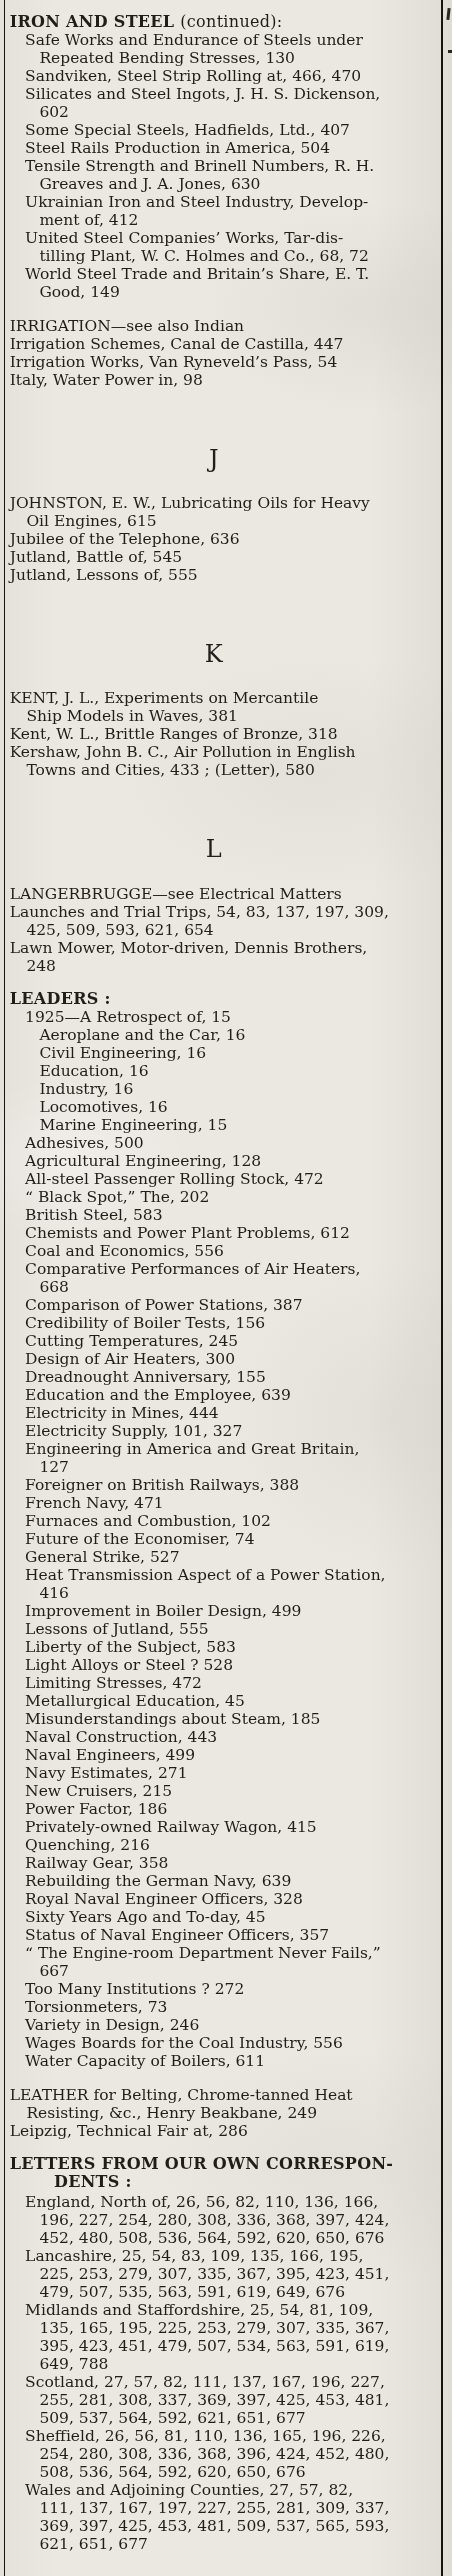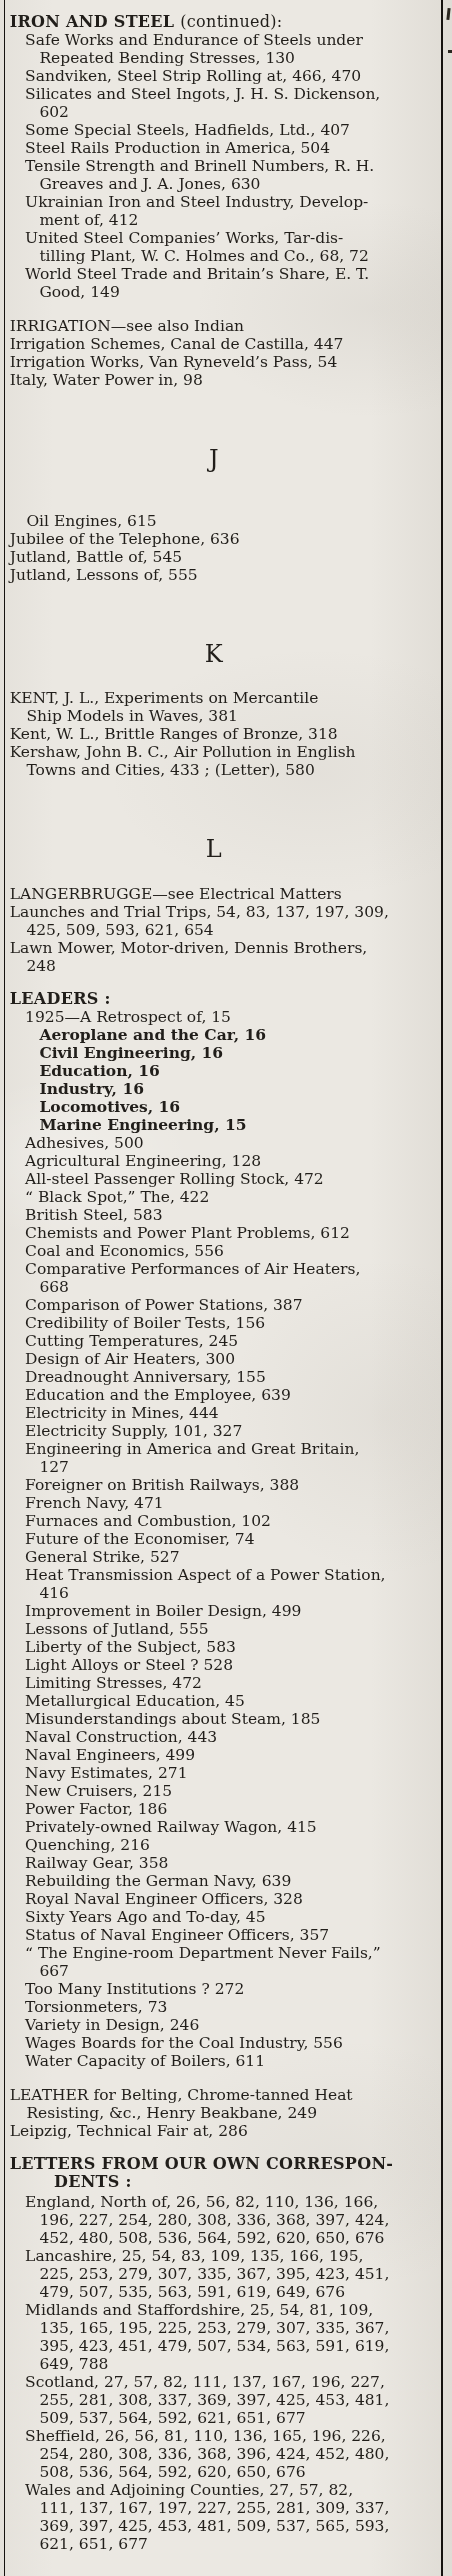--- a/index.html
+++ b/index.html
@@ -30,21 +30,21 @@
   .content{
     position:relative;z-index:1;
     padding:13px 18px 1.8px 18px;
     font-size:15.5px;line-height:18px;
     text-rendering:optimizeLegibility;
   }
   .entry{text-align:left;}
   
   .e0{margin-left:-8.3px;padding-left:16.7px;text-indent:-16.7px;}
   .e1{margin-left:7.1px;padding-left:14.3px;text-indent:-14.3px;}
-  .e2{margin-left:21.4px;font-weight:bold;}
+  .e2{margin-left:21.4px;}
   .head{margin-left:-8.3px;padding-left:16.7px;text-indent:-16.7px;font-size:16px;letter-spacing:0.3px;}
   .head-cont{margin-left:36px;padding-left:0;text-indent:0;}
   .b{font-weight:700;}
   .i{}
   .letter{
     text-align:center;font-size:24px;line-height:27px;
     margin:57px 0 21.4px -24px;font-weight:400;letter-spacing:0.6px;
   }
   .section-start{margin-top:15.5px;}
   .gap-before{margin-top:2px;}
@@ -66,21 +66,21 @@
     <div class="entry e1"><span>Steel Rails Production in America, 504</span></div>
     <div class="entry e1"><span>Tensile Strength and Brinell Numbers, R. H.</span><br><span>Greaves and J. A. Jones, 630</span></div>
     <div class="entry e1"><span>Ukrainian Iron and Steel Industry, Develop-</span><br><span>ment of, 412</span></div>
     <div class="entry e1"><span>United Steel Companies’ Works, Tar-dis-</span><br><span>tilling Plant, W. C. Holmes and Co., 68, 72</span></div>
     <div class="entry e1"><span>World Steel Trade and Britain’s Share, E. T.</span><br><span>Good, 149</span></div>
     <div class="entry e0 section-start"><span>IRRIGATION—</span><span class="i">see also</span><span> Indian</span></div>
     <div class="entry e0"><span>Irrigation Schemes, Canal de Castilla, 447</span></div>
     <div class="entry e0"><span>Irrigation Works, Van Ryneveld’s Pass, 54</span></div>
     <div class="entry e0"><span>Italy, Water Power in, 98</span></div>
     <div class="letter"><span>J</span></div>
-    <div class="entry e0"><br><span>Oil Engines, 615</span></div>
+    <div class="entry e0"><span>JOHNSTON, E. W., Lubricating Oils for Heavy</span><br><span>Oil Engines, 615</span></div>
     <div class="entry e0"><span>Jubilee of the Telephone, 636</span></div>
     <div class="entry e0"><span>Jutland, Battle of, 545</span></div>
     <div class="entry e0"><span>Jutland, Lessons of, 555</span></div>
     <div class="letter"><span>K</span></div>
     <div class="entry e0"><span>KENT, J. L., Experiments on Mercantile</span><br><span>Ship Models in Waves, 381</span></div>
     <div class="entry e0"><span>Kent, W. L., Brittle Ranges of Bronze, 318</span></div>
     <div class="entry e0"><span>Kershaw, John B. C., Air Pollution in English</span><br><span>Towns and Cities, 433 ; (Letter), 580</span></div>
     <div class="letter"><span>L</span></div>
     <div class="entry e0"><span>LANGERBRUGGE—</span><span class="i">see</span><span> Electrical Matters</span></div>
     <div class="entry e0"><span>Launches and Trial Trips, 54, 83, 137, 197, 309,</span><br><span>425, 509, 593, 621, 654</span></div>
@@ -89,21 +89,21 @@
     <div class="entry e1"><span>1925—A Retrospect of, 15</span></div>
     <div class="entry e2"><span>Aeroplane and the Car, 16</span></div>
     <div class="entry e2"><span>Civil Engineering, 16</span></div>
     <div class="entry e2"><span>Education, 16</span></div>
     <div class="entry e2"><span>Industry, 16</span></div>
     <div class="entry e2"><span>Locomotives, 16</span></div>
     <div class="entry e2"><span>Marine Engineering, 15</span></div>
     <div class="entry e1"><span>Adhesives, 500</span></div>
     <div class="entry e1"><span>Agricultural Engineering, 128</span></div>
     <div class="entry e1"><span>All-steel Passenger Rolling Stock, 472</span></div>
-    <div class="entry e1"><span>“ Black Spot,” The, 422</span></div>
+    <div class="entry e1"><span>“ Black Spot,” The, 202</span></div>
     <div class="entry e1"><span>British Steel, 583</span></div>
     <div class="entry e1"><span>Chemists and Power Plant Problems, 612</span></div>
     <div class="entry e1"><span>Coal and Economics, 556</span></div>
     <div class="entry e1"><span>Comparative Performances of Air Heaters,</span><br><span>668</span></div>
     <div class="entry e1"><span>Comparison of Power Stations, 387</span></div>
     <div class="entry e1"><span>Credibility of Boiler Tests, 156</span></div>
     <div class="entry e1"><span>Cutting Temperatures, 245</span></div>
     <div class="entry e1"><span>Design of Air Heaters, 300</span></div>
     <div class="entry e1"><span>Dreadnought Anniversary, 155</span></div>
     <div class="entry e1"><span>Education and the Employee, 639</span></div>

